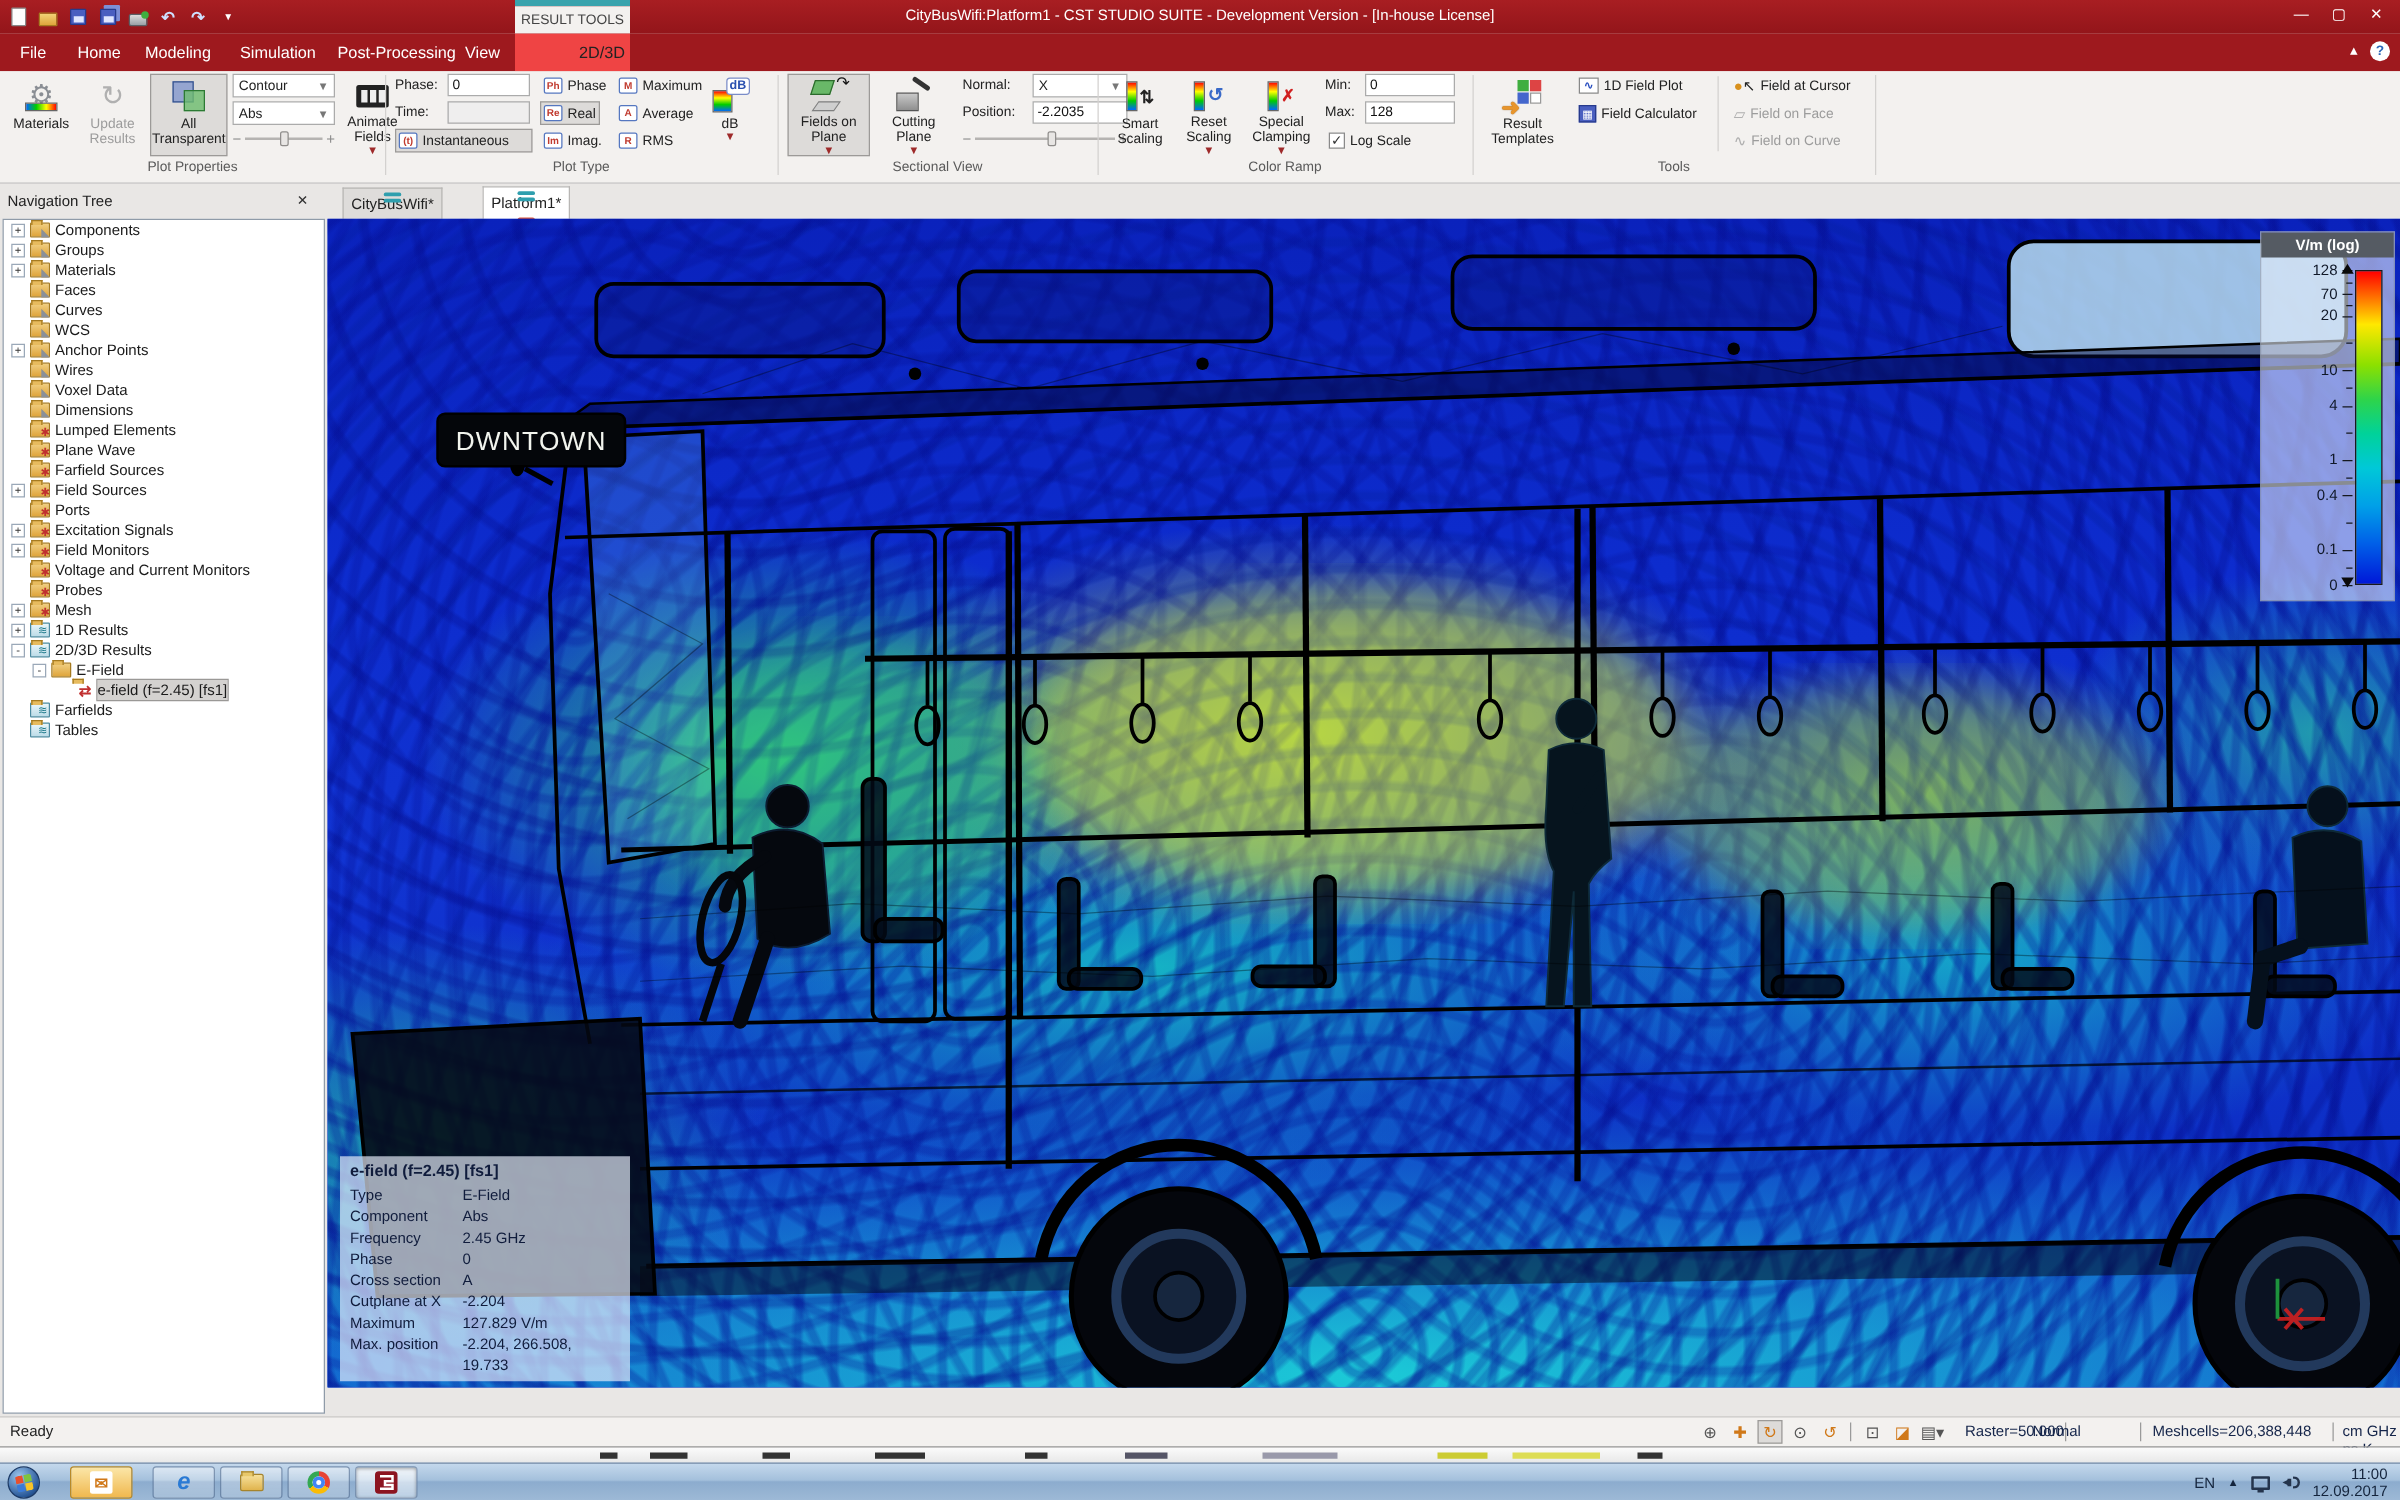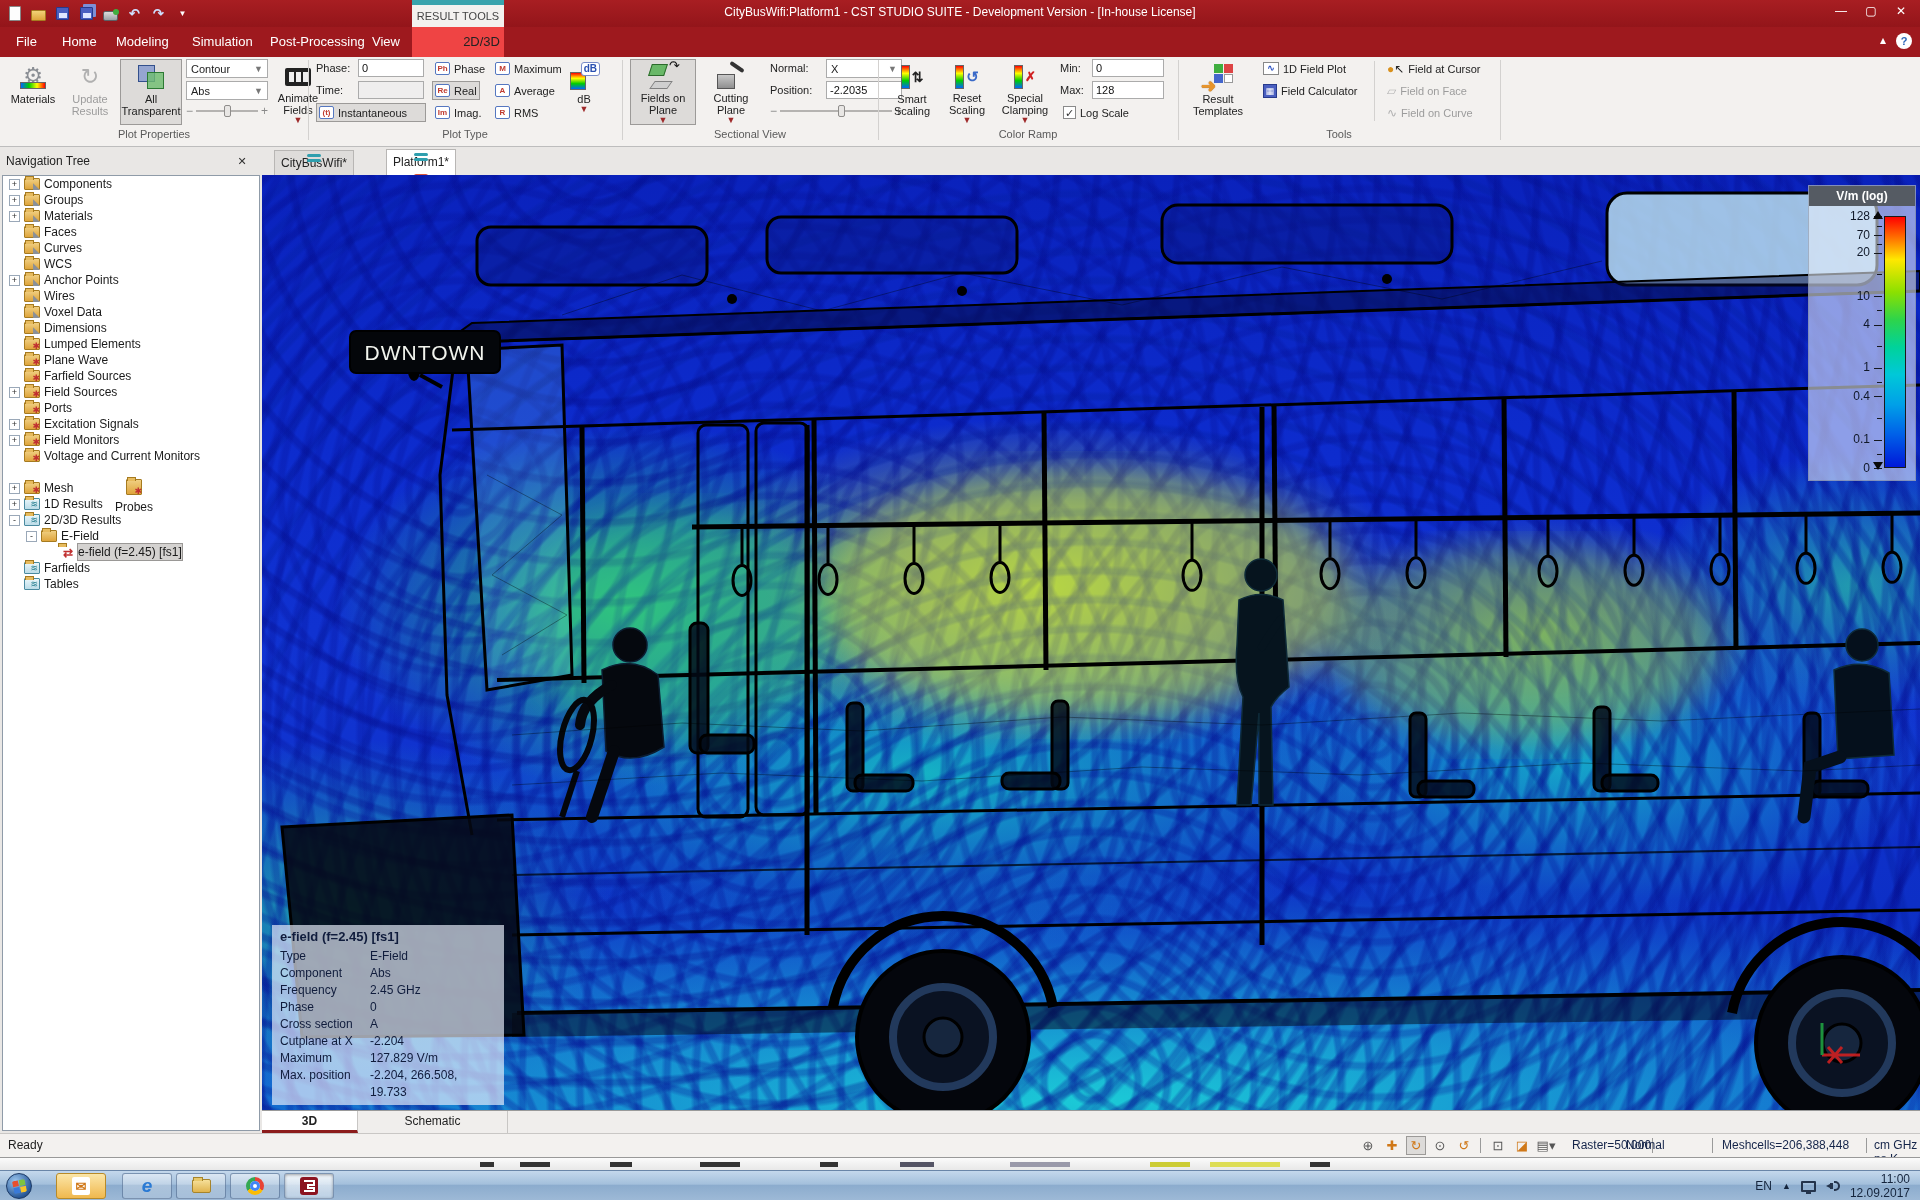--- a/index.html
+++ b/index.html
@@ -550,21 +550,21 @@
         <div class="trow" style="padding-left: 6px;">
           <span class="exp">+</span>
           <span class="ti src"></span>
           <span class="tlb">Field Monitors</span>
         </div>
         <div class="trow" style="padding-left: 6px;">
           <span class="exp ph"></span>
           <span class="ti src"></span>
           <span class="tlb">Voltage and Current Monitors</span>
         </div>
-        <div class="trow" style="padding-left: 6px; flex-direction: column;">
+        <div class="trow" style="padding-left: 6px;">
           <span class="exp ph"></span>
           <span class="ti src"></span>
           <span class="tlb">Probes</span>
         </div>
         <div class="trow" style="padding-left: 6px;">
           <span class="exp">+</span>
           <span class="ti src"></span>
           <span class="tlb">Mesh</span>
         </div>
         <div class="trow" style="padding-left: 6px;">
@@ -820,24 +820,20 @@
           <span class="l">Maximum</span>
           <span>127.829 V/m</span>
         </div>
       <div class="ibrow">
           <span class="l">Max. position</span>
           <span>-2.204,  266.508,  19.733</span>
         </div>
     </div>
   </div>
 
-  <div class="viewtabs">
-    <div class="vtab act" style="left:0;width:96px">3D</div>
-    <div class="vtab" style="left:96px;width:150px">Schematic</div>
-  </div>
 
   <div class="statusbar">
     <span class="ready">Ready</span>
     <span class="sic" style="left:1358px">⊕</span>
     <span class="sic org" style="left:1382px">✚</span>
     <span class="sic org on" style="left:1406px">↻</span>
     <span class="sic" style="left:1430px">⊙</span>
     <span class="sic org" style="left:1454px">↺</span>
     <span class="ssep" style="left:1480px"></span>
     <span class="sic" style="left:1488px">⊡</span>

